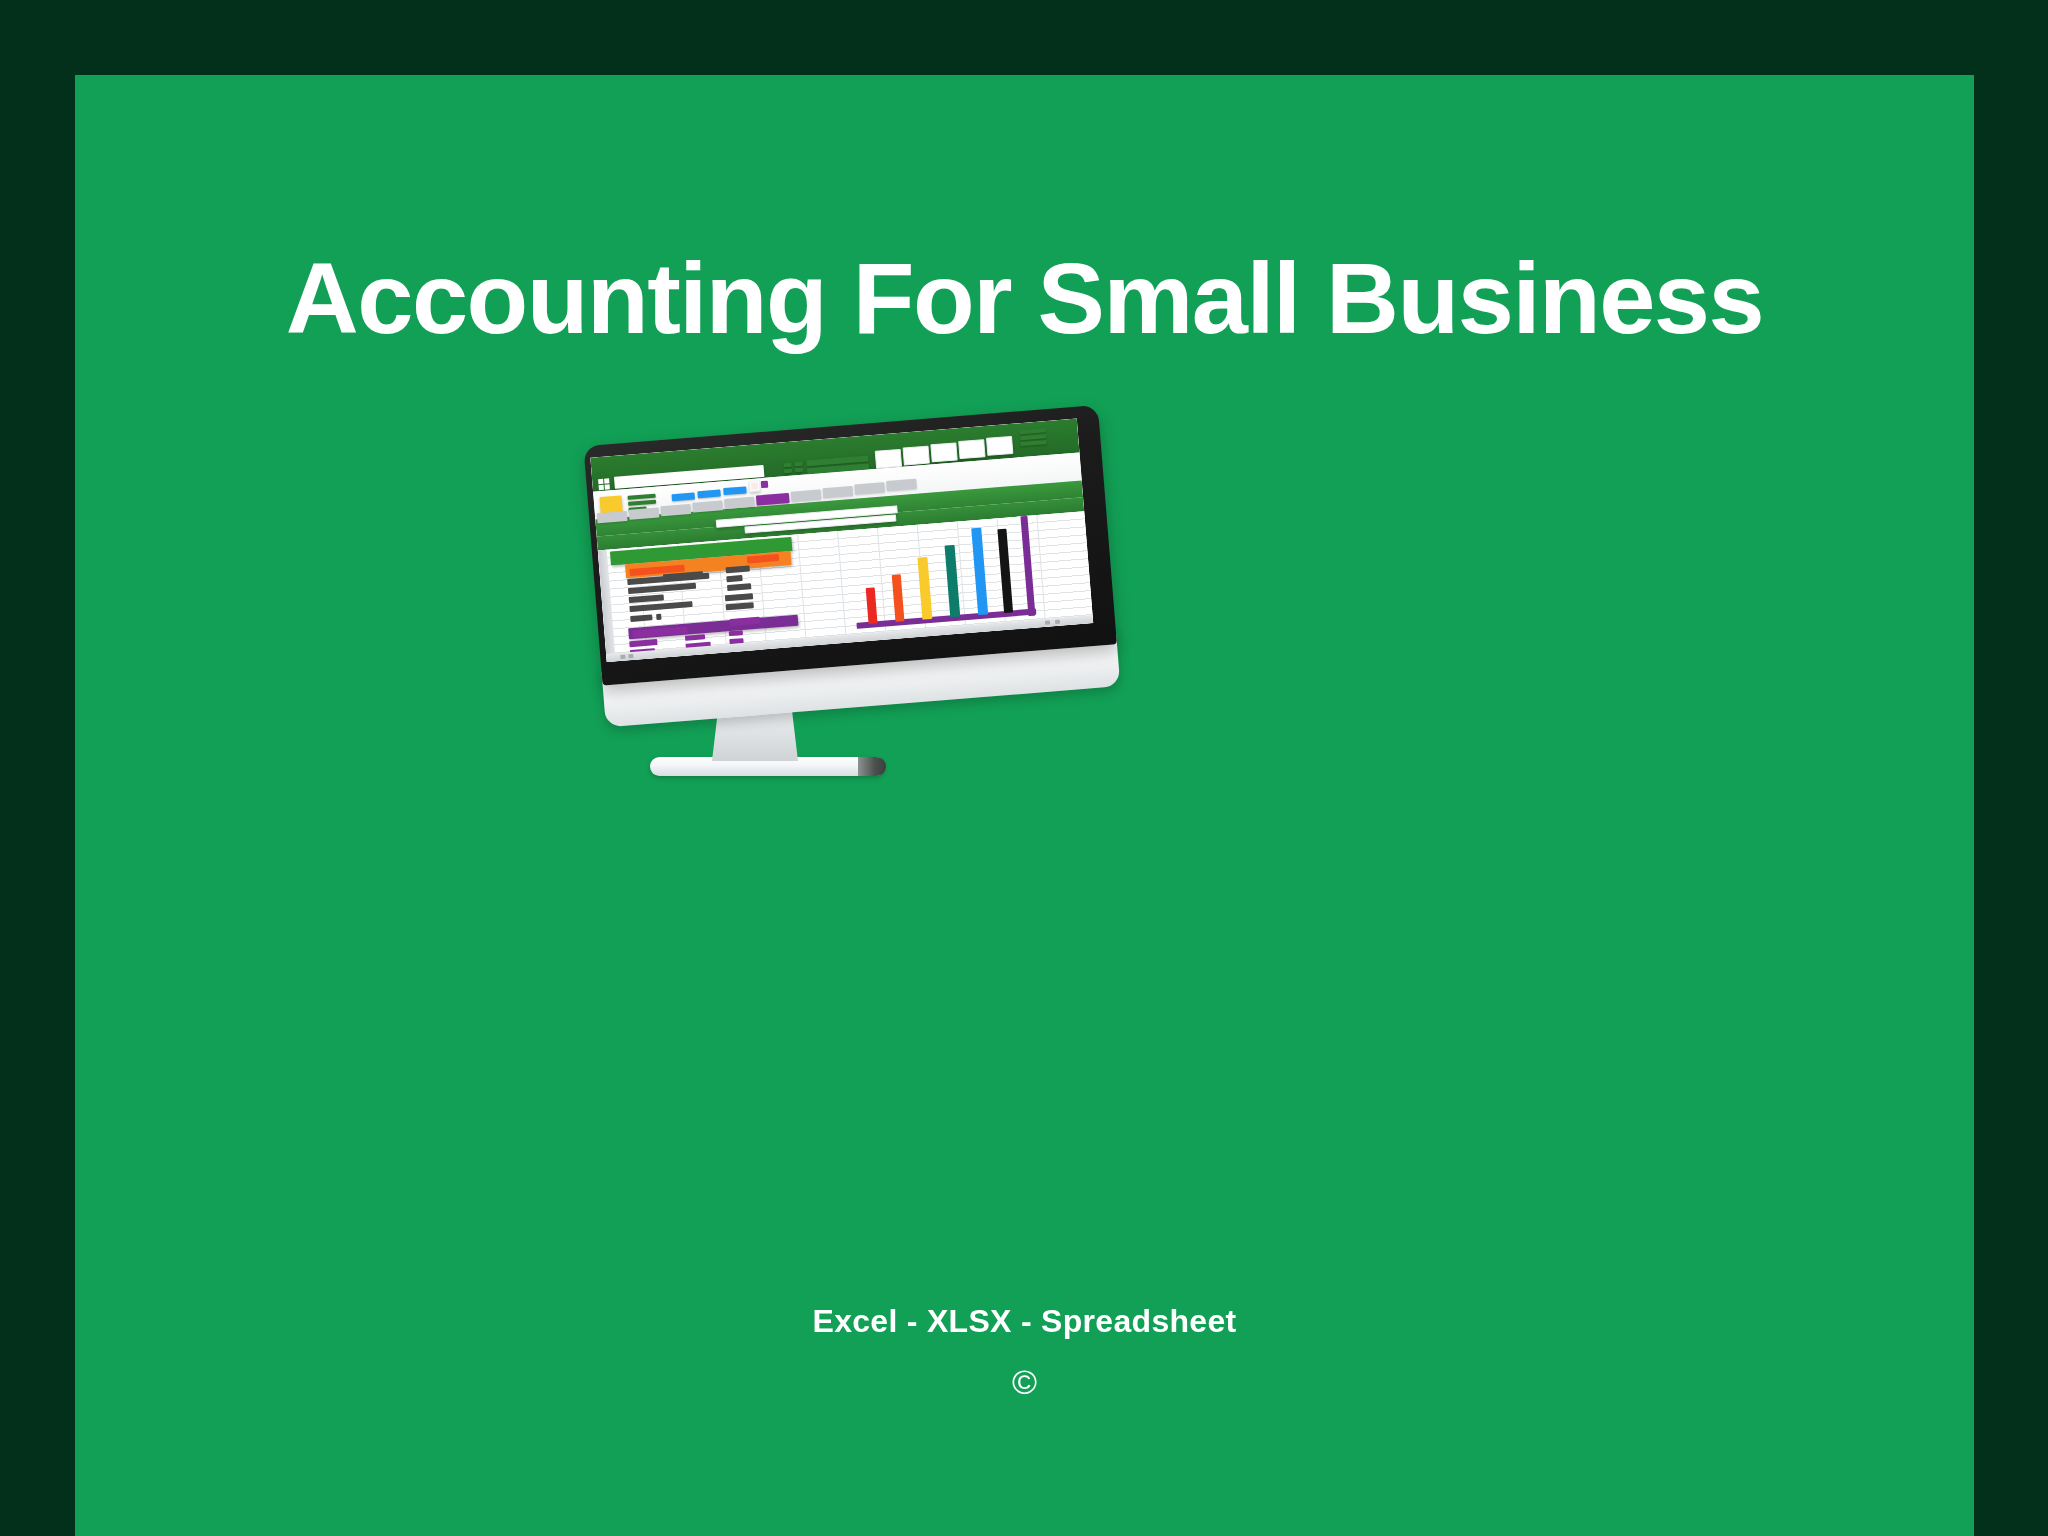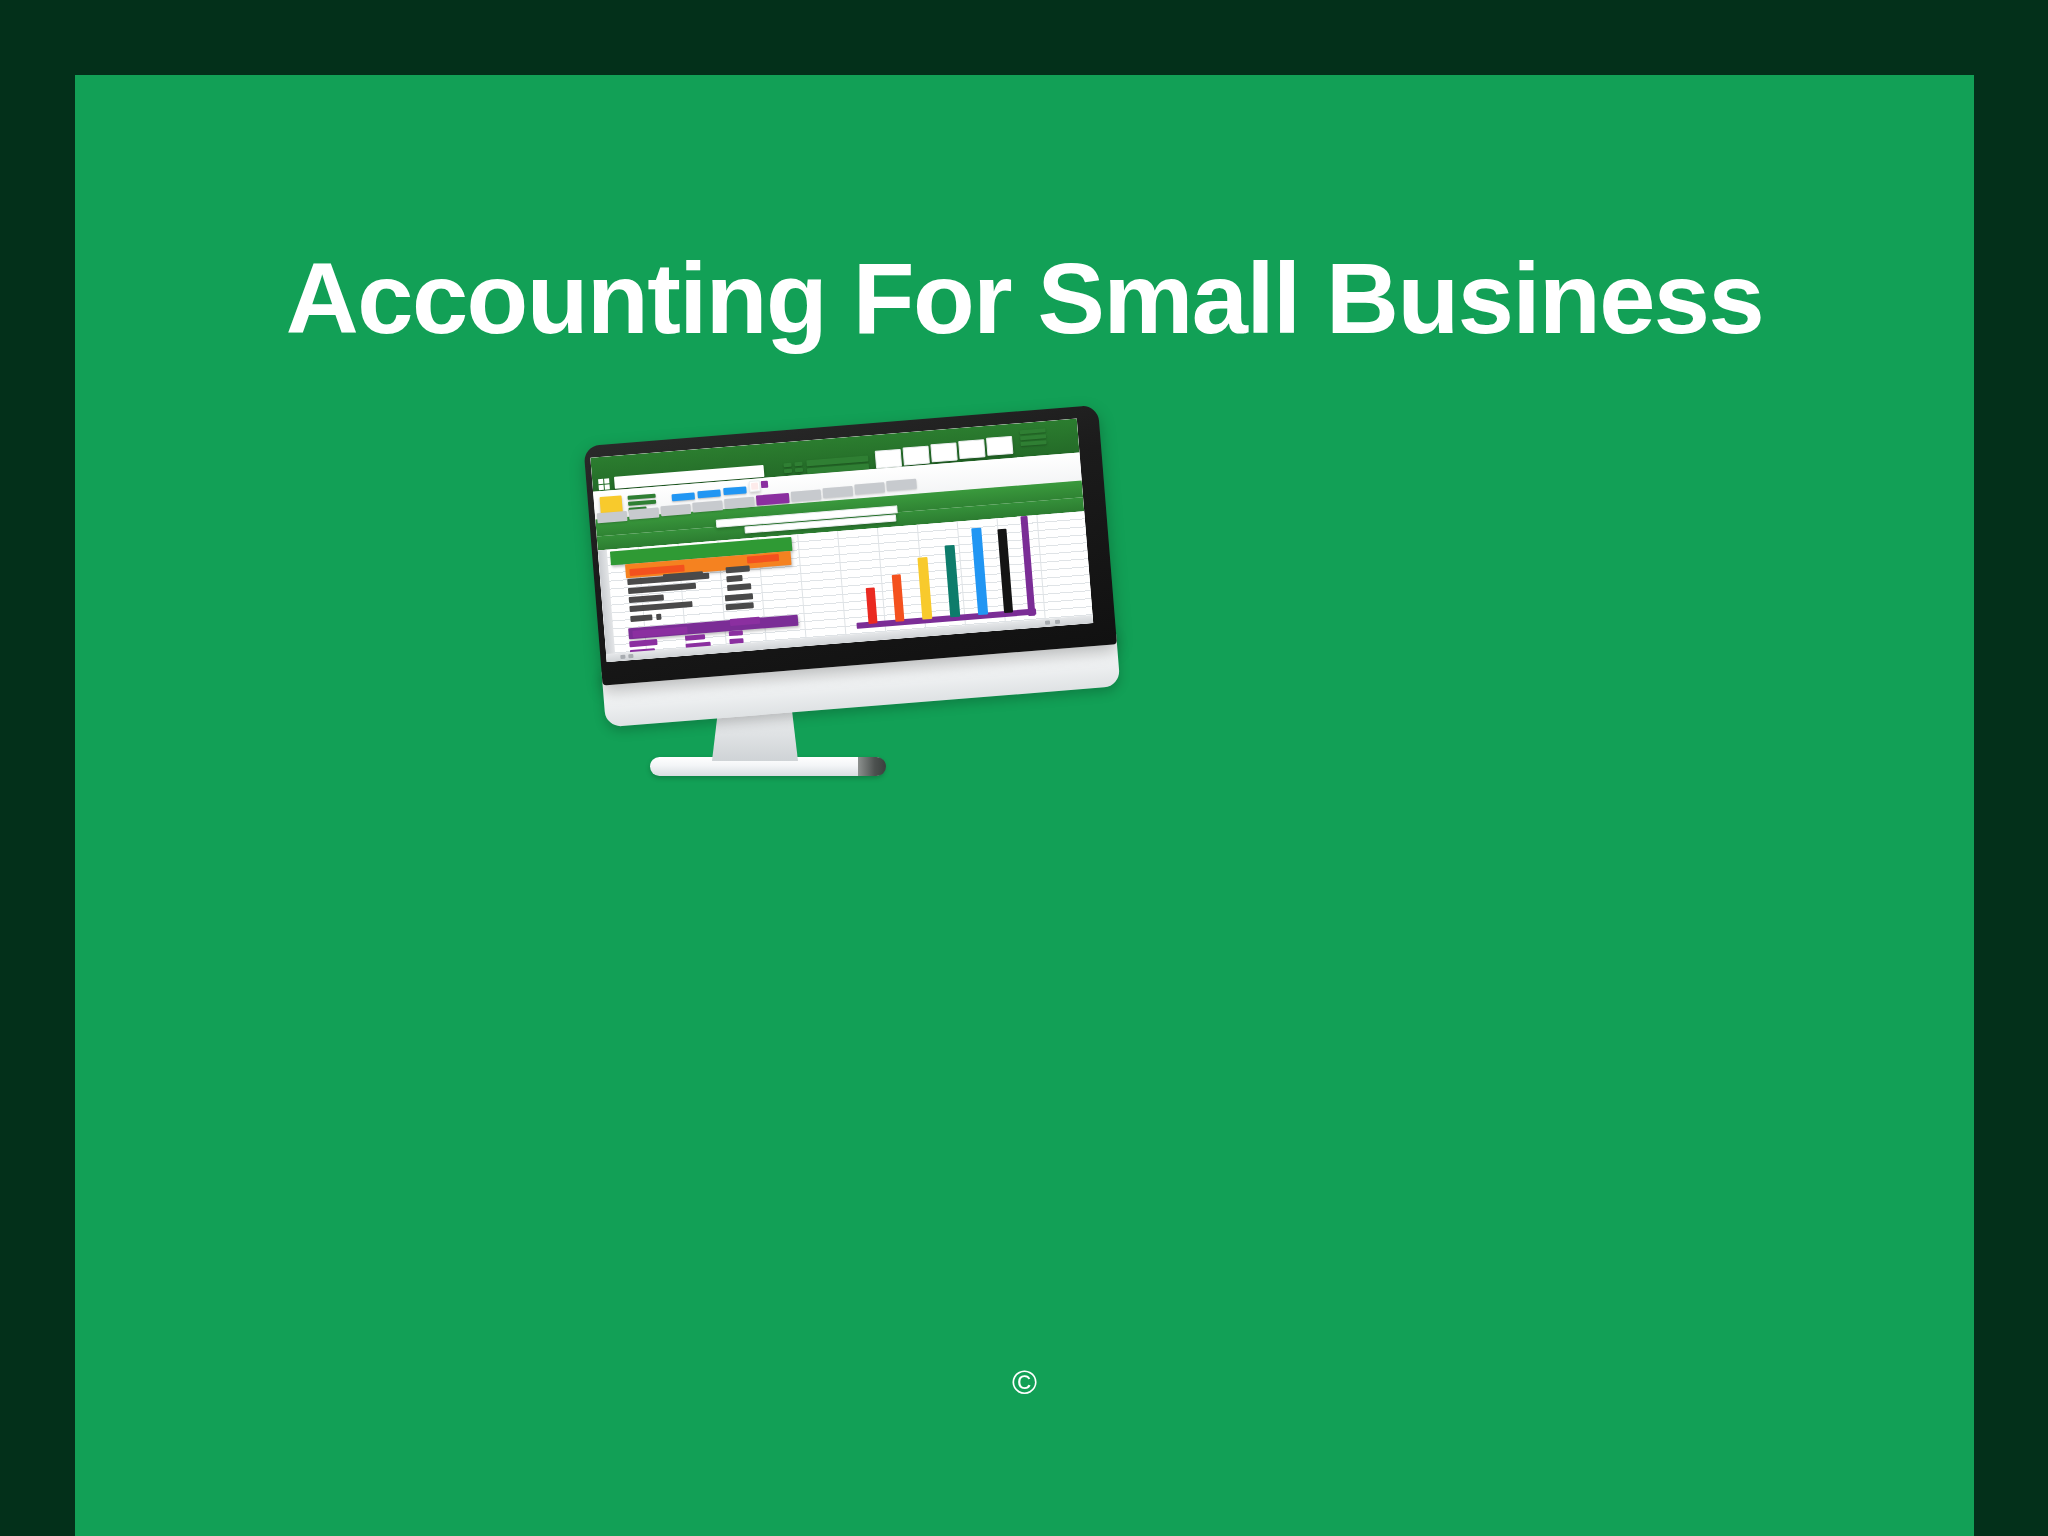--- a/index.html
+++ b/index.html
@@ -312,15 +312,16 @@
             <div class="foot-chip" style="left:22px;"></div>
             <div class="foot-chip" style="left:440px;"></div>
             <div class="foot-chip" style="left:450px;"></div>
 
           </div>
         </div>
       </div>
     </div>
   </div>
 
+  <div class="caption">Excel - XLSX - Spreadsheet</div>
   <div class="copyright">©</div>
 
 </div>
 
 </body></html>

